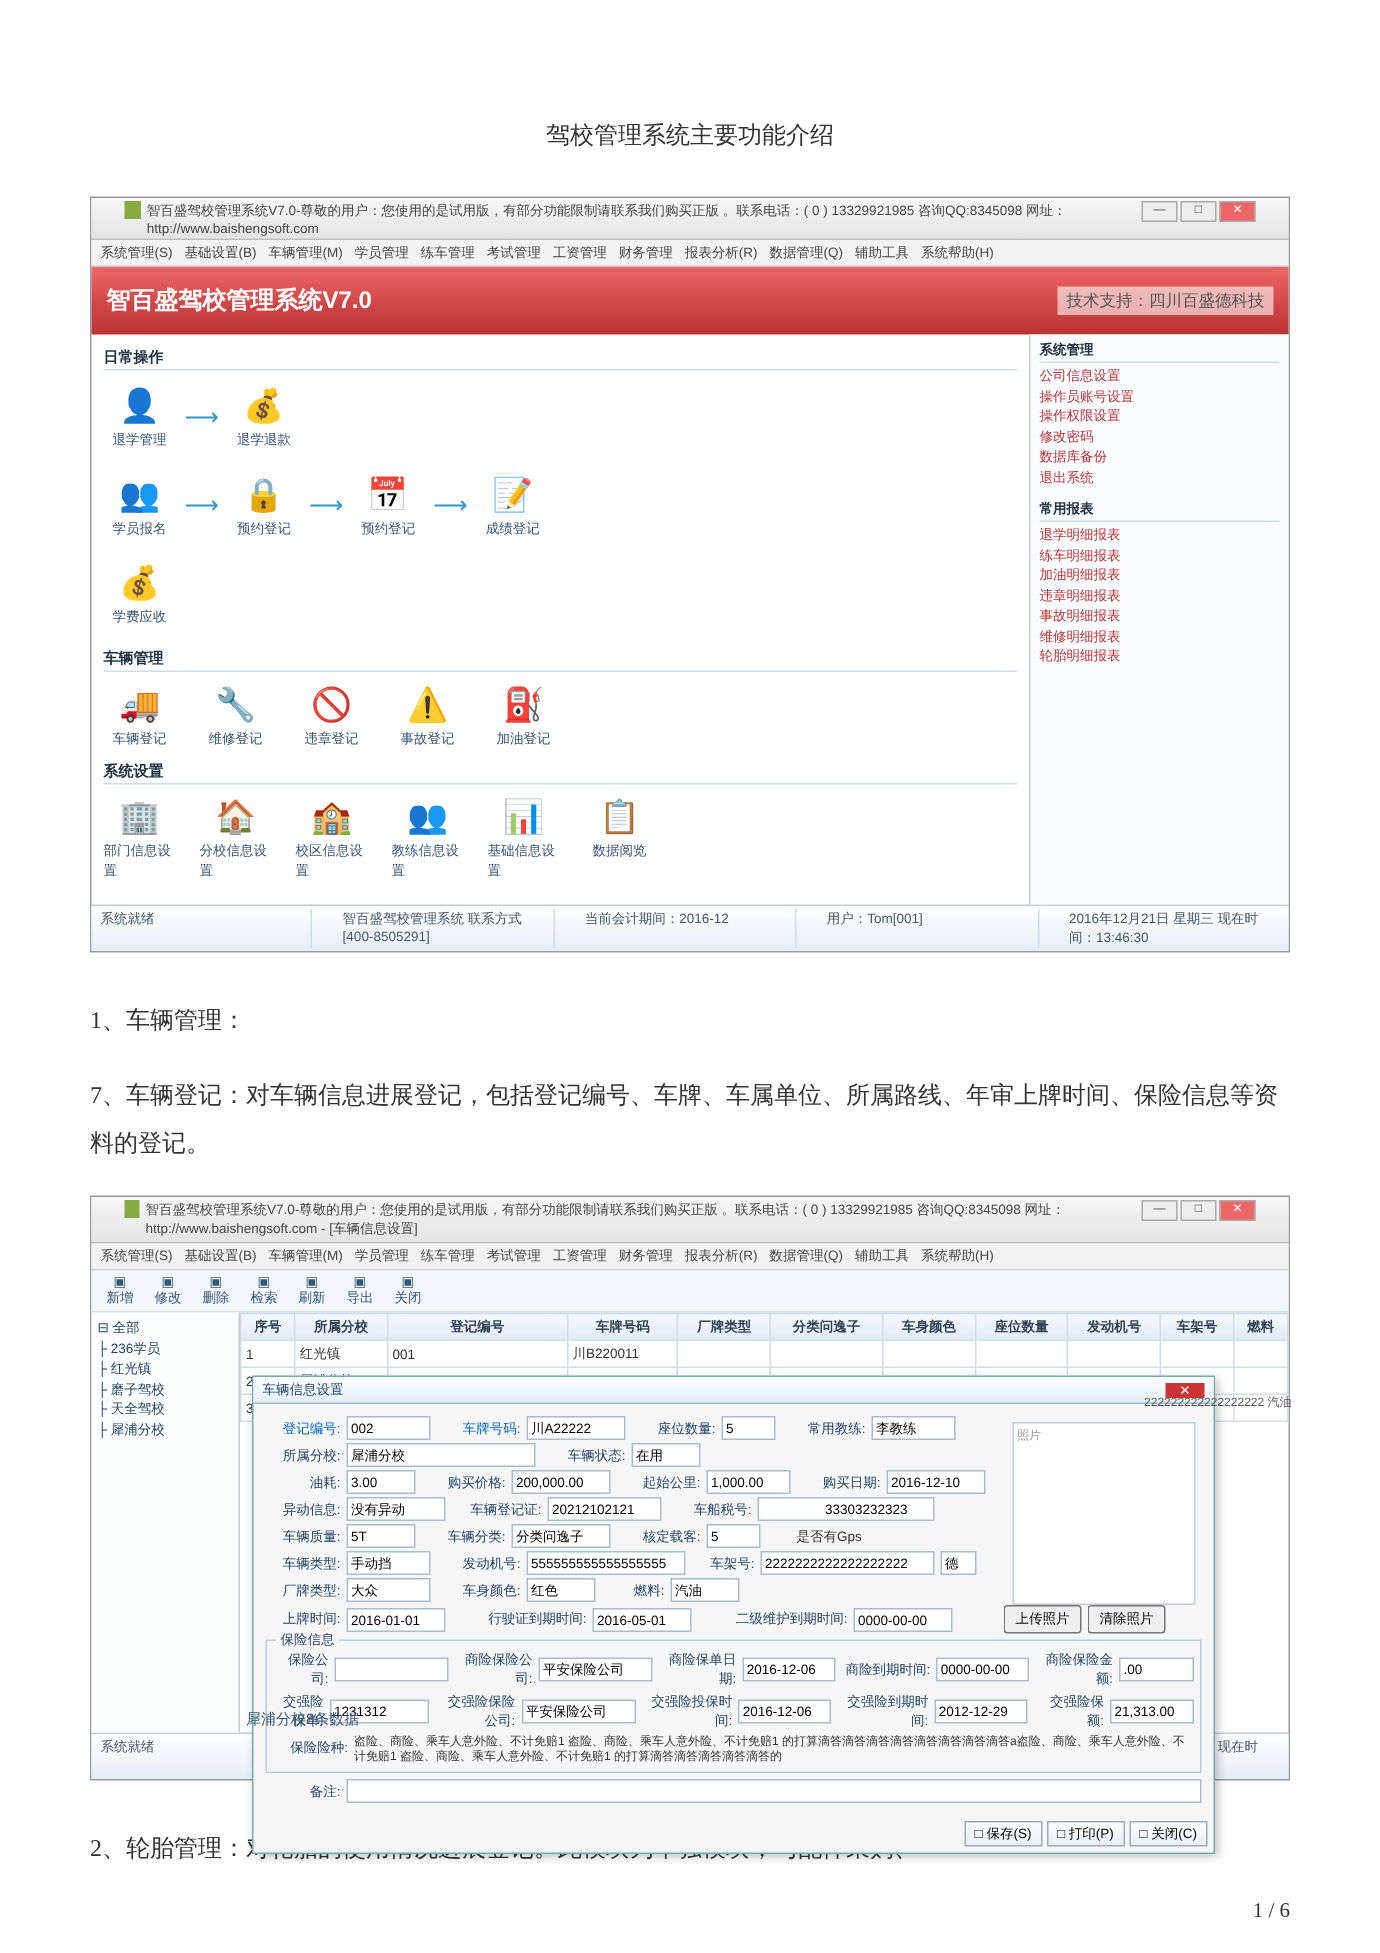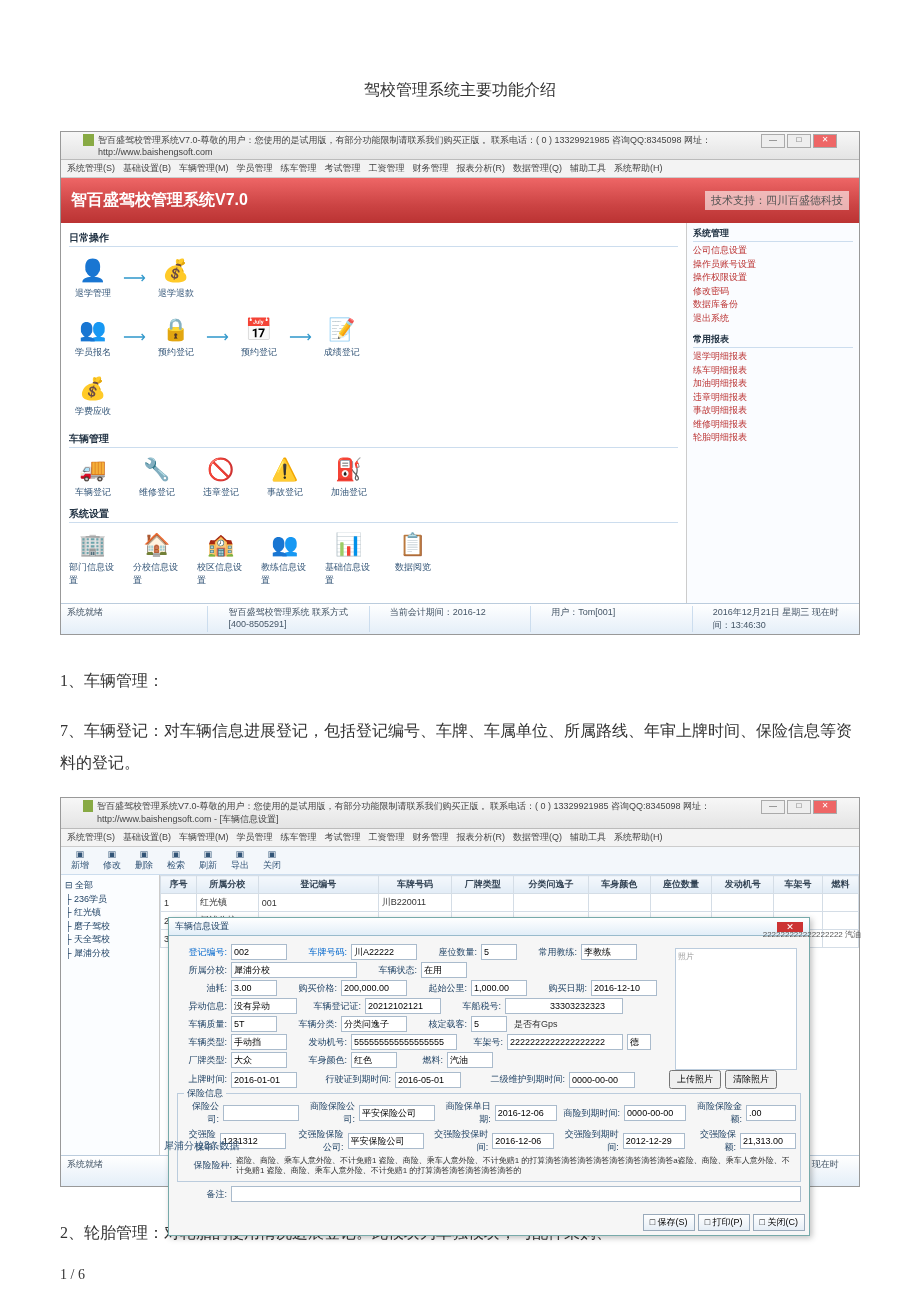--- a/index.html
+++ b/index.html
@@ -43,21 +43,21 @@
   .dlg-body{padding:6px 8px;}
   .formrow{display:flex;align-items:center;gap:4px;margin:2px 0;}
   .formrow label{color:#246;width:50px;text-align:right;}
   .formrow label.blue{color:#06c;}
   .formrow input,.formrow select{border:1px solid #abc;height:14px;font-size:9px;padding:0 2px;background:#fff;}
   .groupbox{border:1px solid #bcd;margin-top:4px;padding:4px;position:relative;}
   .groupbox .legend{position:absolute;top:-7px;left:6px;background:#f6f6f6;padding:0 3px;color:#246;font-size:9px;text-align:center;}
   .photo{position:absolute;right:12px;top:30px;width:120px;height:120px;border:1px solid #bcd;background:#fff;}
   .dlg-btns{text-align:right;padding:4px;}
   .dlg-btns button{font-size:9px;border:1px solid #9ab;background:linear-gradient(#fff,#e6eef6);padding:1px 6px;margin-left:3px;}
-  .pgnum{text-align:left;font-size:14px;font-family:"SimSun";margin-top:12px;}
+  .pgnum{text-align:right;font-size:14px;font-family:"SimSun";margin-top:12px;}
 </style>
 </head>
 <body>
 
 <div class="page">
   <div class="doc-title">驾校管理系统主要功能介绍</div>
 
   <div class="screenshot">
     <div class="titlebar">
       <span class="glyph"></span>
@@ -378,21 +378,21 @@
                 <label style="width:56px;">车船税号:</label>
                 <input style="width: 70px; padding-left: 44px;" value="33303232323">
               </div>
             <div class="formrow">
                 <label>车辆质量:</label>
                 <input style="width: 40px;" value="5T"> 
                 <label style="width:56px;">车辆分类:</label>
                 <input style="width: 60px;" value="分类问逸子"> 
                 <label style="width:56px;">核定载客:</label>
                 <input style="width: 30px;" value="5"> 
-                <span style="margin-left:3px;">是否有Gps</span>
+                <span style="margin-left:20px;">是否有Gps</span>
               </div>
             <div class="formrow">
                 <label>车辆类型:</label>
                 <input style="width: 50px;" value="手动挡"> 
                 <label style="width:56px;">发动机号:</label>
                 <input style="width: 100px;" value="555555555555555555"> 
                 <label style="width:42px;">车架号:</label>
                 <input style="width: 110px;" value="2222222222222222222"> 
                 <input style="width: 18px;" value="德">
               </div>

